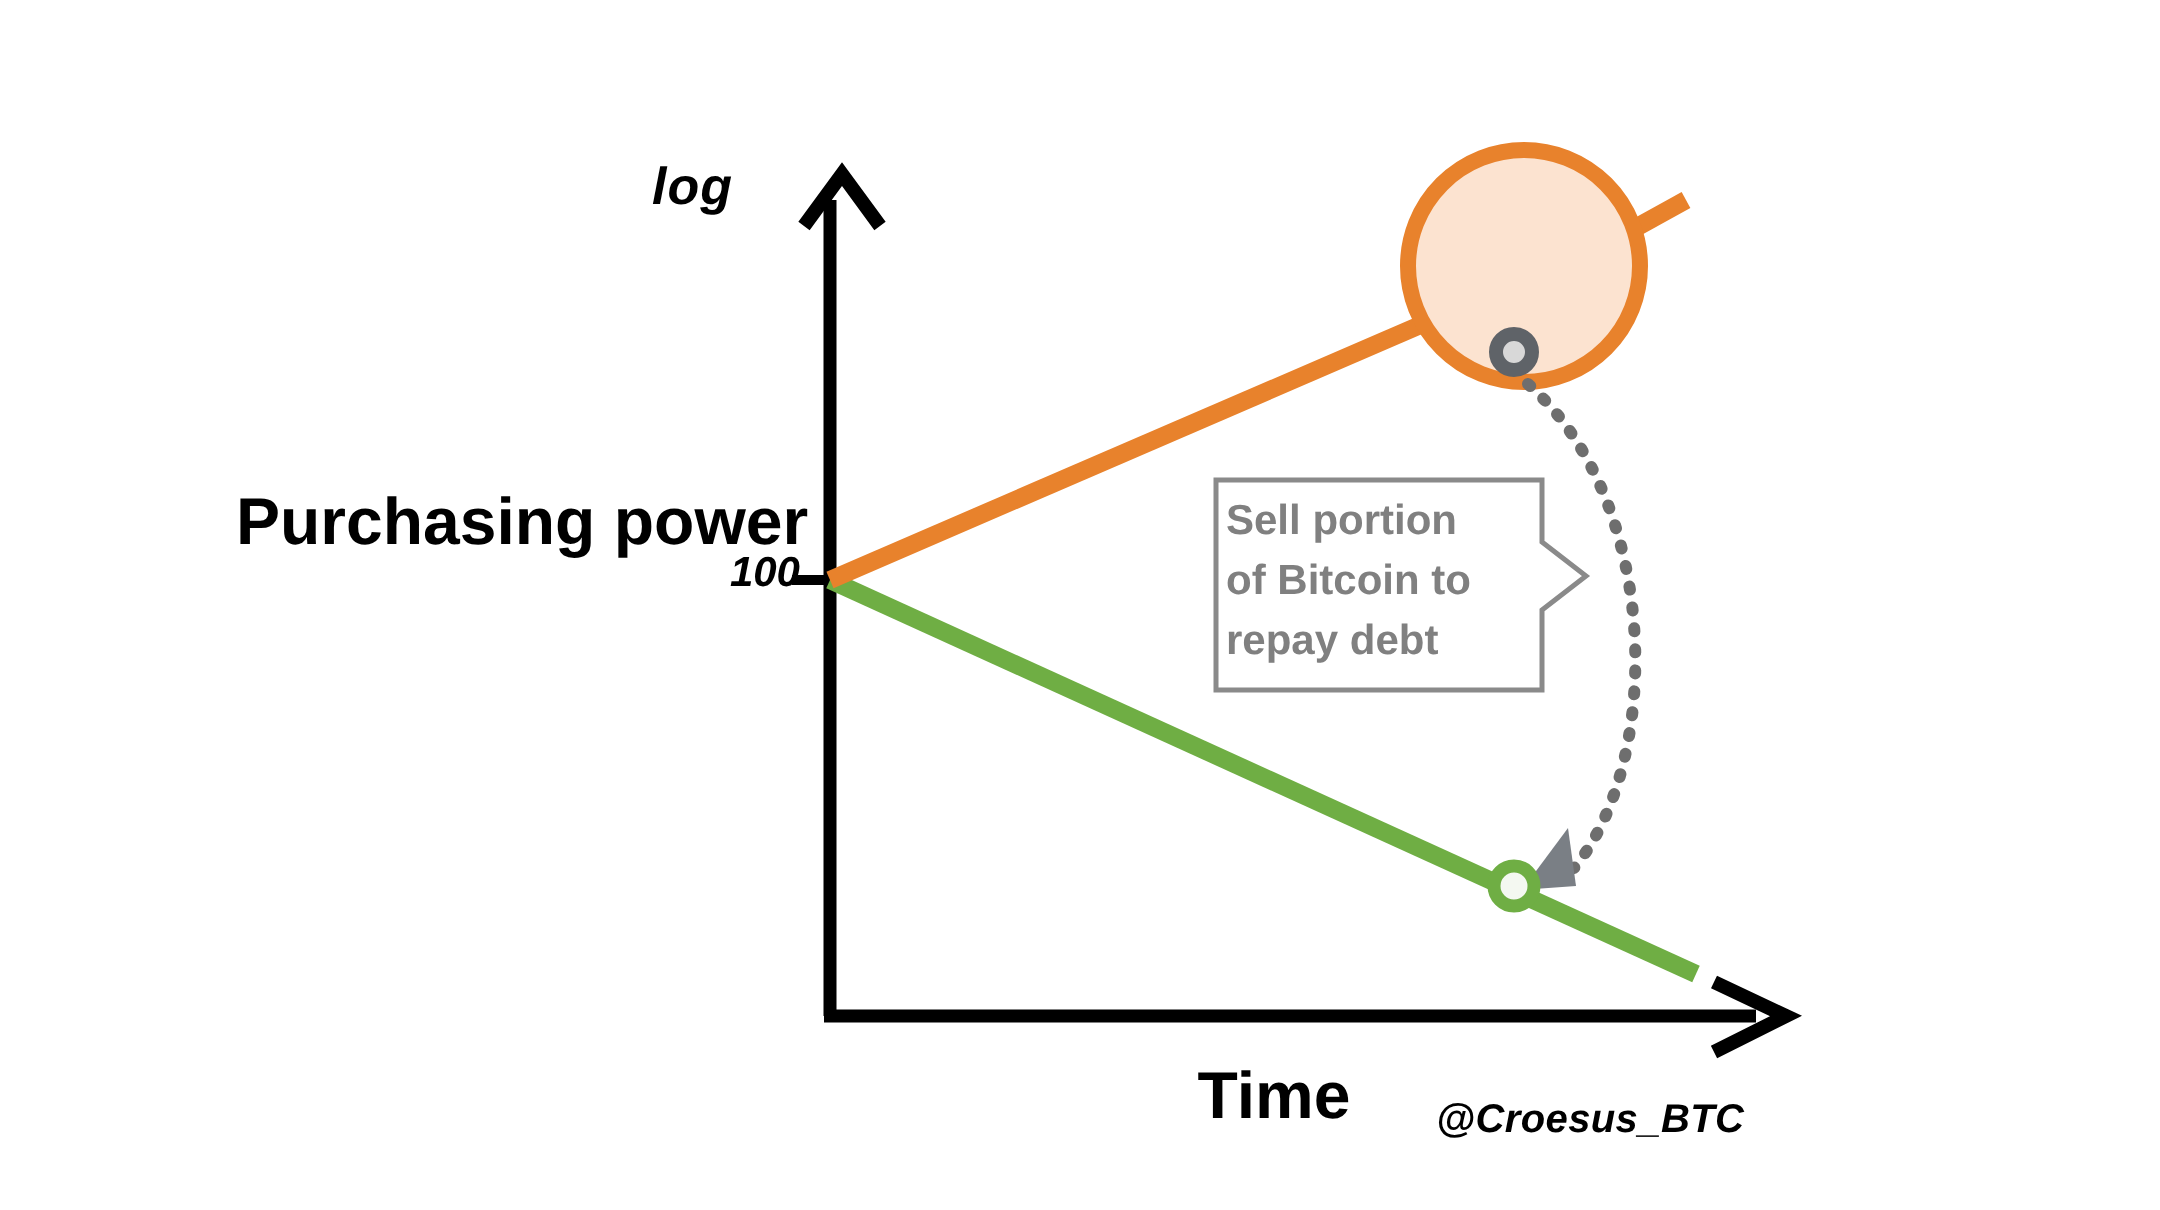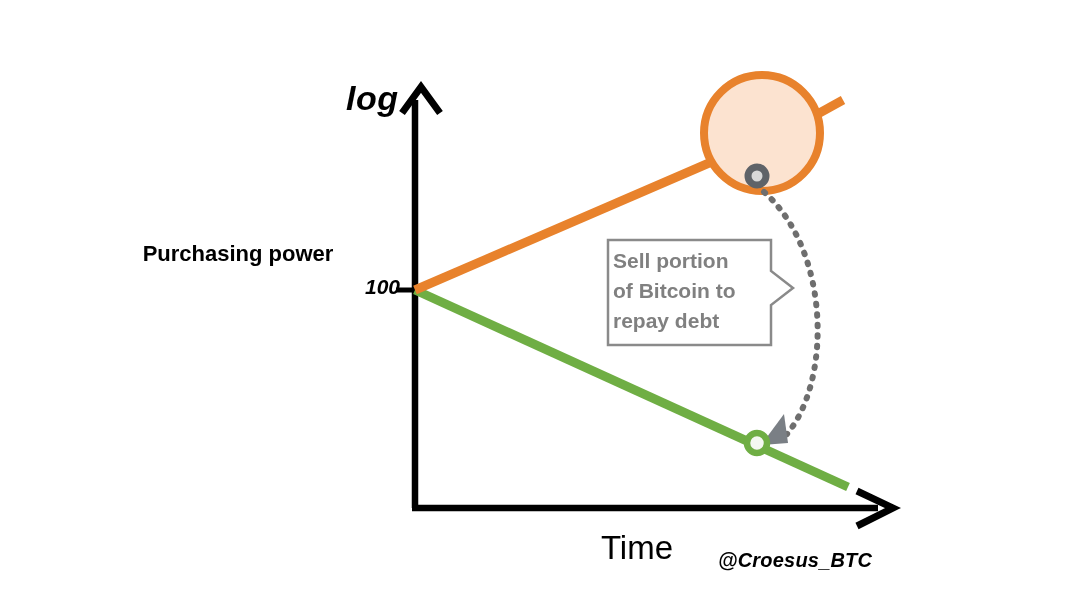--- a/index.html
+++ b/index.html
@@ -26,52 +26,52 @@
     width: 1080px;
     height: 605px;
   }
   .lbl {
     position: absolute;
     color: #000000;
     white-space: pre;
     line-height: 1.12;
   }
   #label-log {
-    left: 346px;
+    left: 326px;
     top: 79px;
-    font-size: 34px;
+    font-size: 26px;
     font-weight: bold;
     font-style: italic;
     letter-spacing: 0.5px;
   }
   #label-yaxis {
     left: 118px;
     top: 240px;
     width: 240px;
-    text-align: center;
-    font-size: 22px;
+    text-align: left;
+    font-size: 33px;
     font-weight: bold;
     line-height: 1.28;
   }
   #label-tick100 {
     left: 300px;
     top: 275px;
     width: 100px;
     text-align: right;
     font-size: 21px;
     font-weight: bold;
     font-style: italic;
   }
   #label-xaxis {
     left: 537px;
     top: 530px;
     width: 200px;
     text-align: center;
     font-size: 33px;
-    font-weight: normal;
+    font-weight: bold;
   }
   #label-watermark {
     left: 718px;
     top: 509px;
     font-size: 20px;
     font-weight: bold;
     font-style: italic;
     letter-spacing: 0.2px;
     margin-top: 40px;
   }

